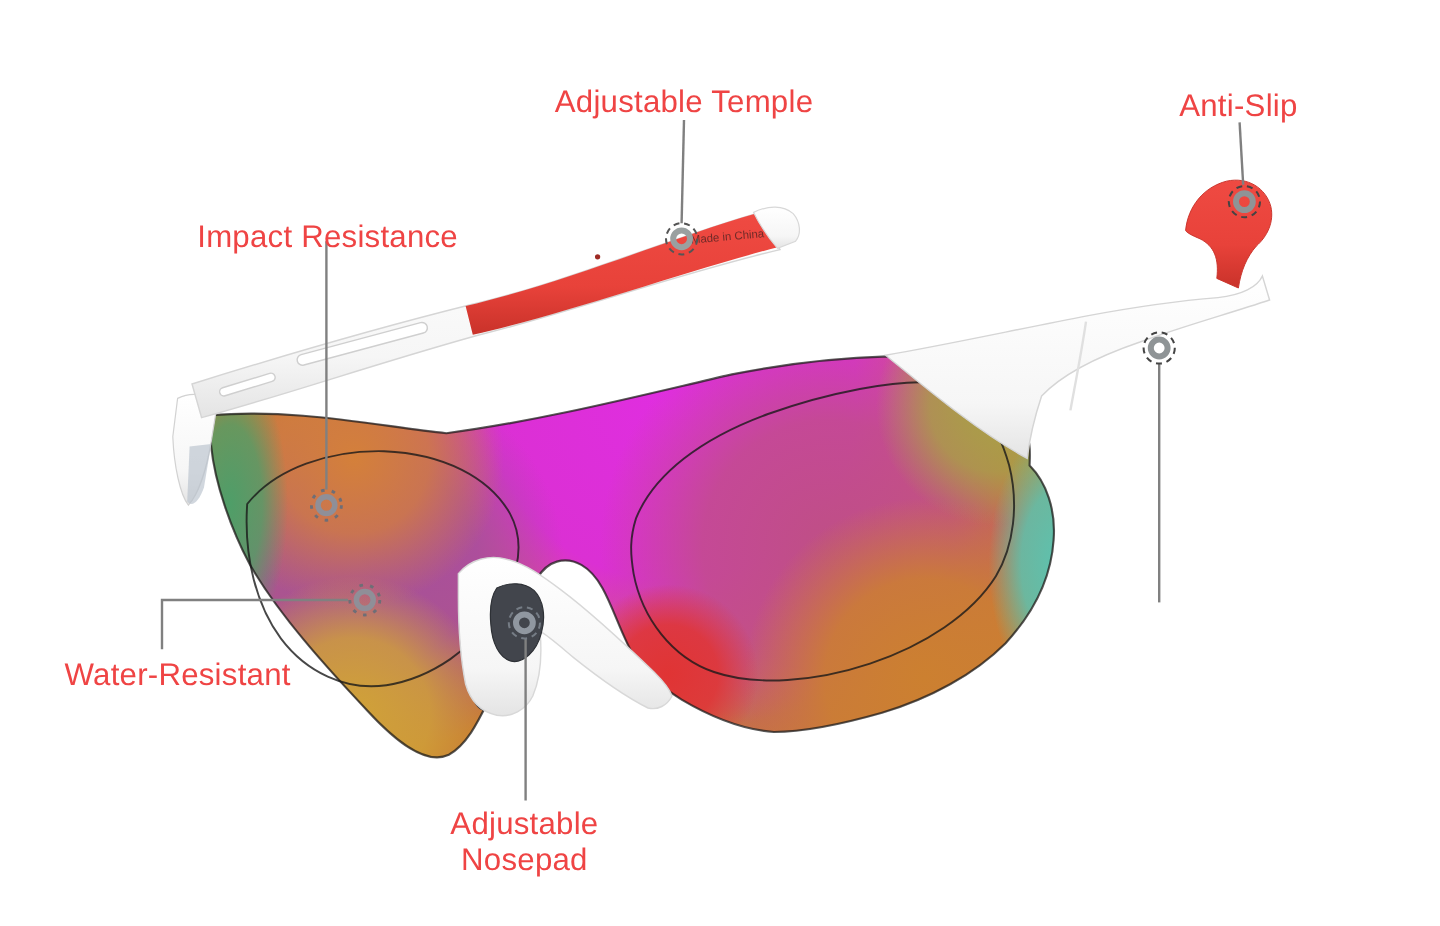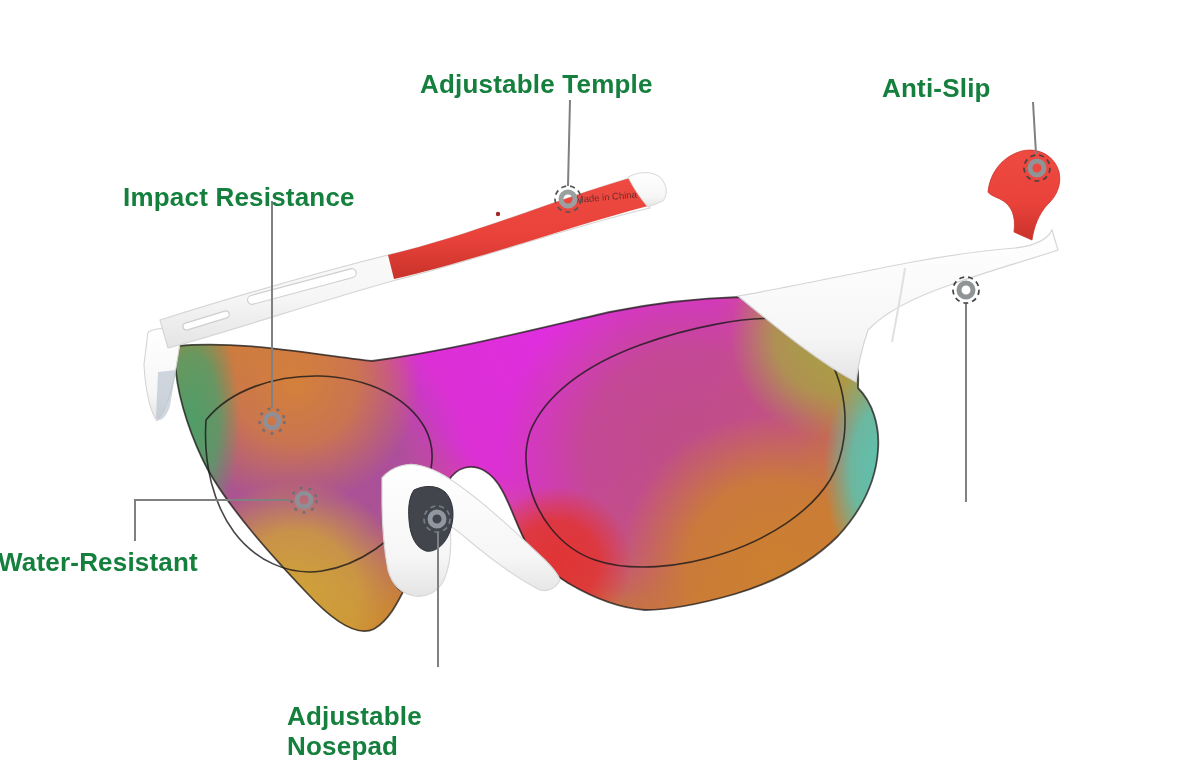--- a/index.html
+++ b/index.html
@@ -16,24 +16,25 @@
     overflow: hidden;
   }
   #glasses-svg {
     position: absolute;
     left: 0;
     top: 0;
   }
   .callout-label {
     position: absolute;
     width: 300px;
-    font-weight: 700;
+    text-align: center;
+    font-weight: 400;
     font-size: 26px;
     line-height: 28px;
-    color: #15803d;
+    color: #ef4444;
     letter-spacing: 0.2px;
     white-space: pre-line;
     user-select: none;
   }
   .two-line { line-height: 30px; }
 </style>
 </head>
 <body>
 
 <div id="scene">
@@ -296,16 +297,16 @@
   </svg>
 
   <div class="callout-label" style="left:420px; top:70px;">Adjustable Temple</div>
 
   <div class="callout-label" style="left:882px; top:74px;">Anti-Slip</div>
 
   <div class="callout-label" style="left:123px; top:183px;">Impact Resistance</div>
 
   <div class="callout-label" style="left:-2px; top:548px;">Water-Resistant</div>
 
-  <div class="callout-label two-line" style="left:287px; top:701px;">Adjustable
+  <div class="callout-label two-line" style="left:287px; top:671px;">Adjustable
 Nosepad</div>
 
 </div>
 
 </body></html>

